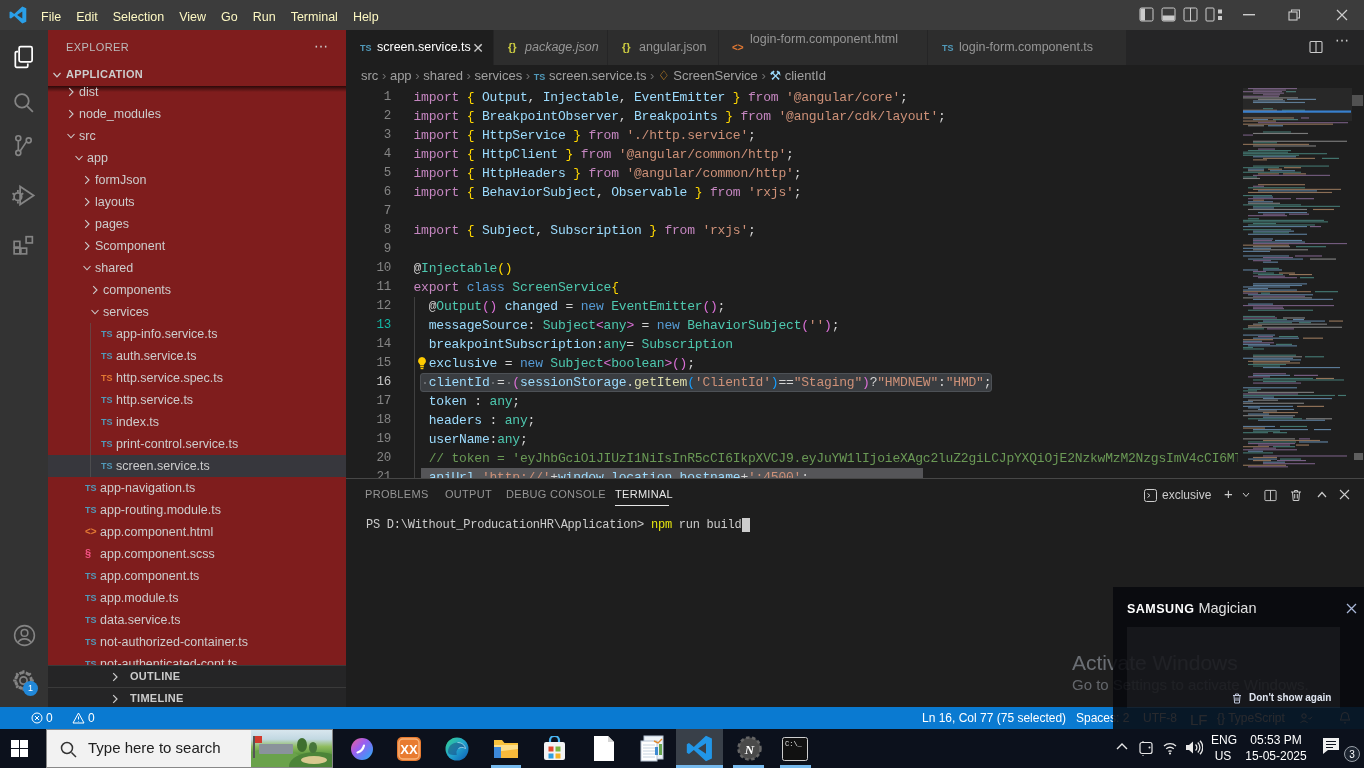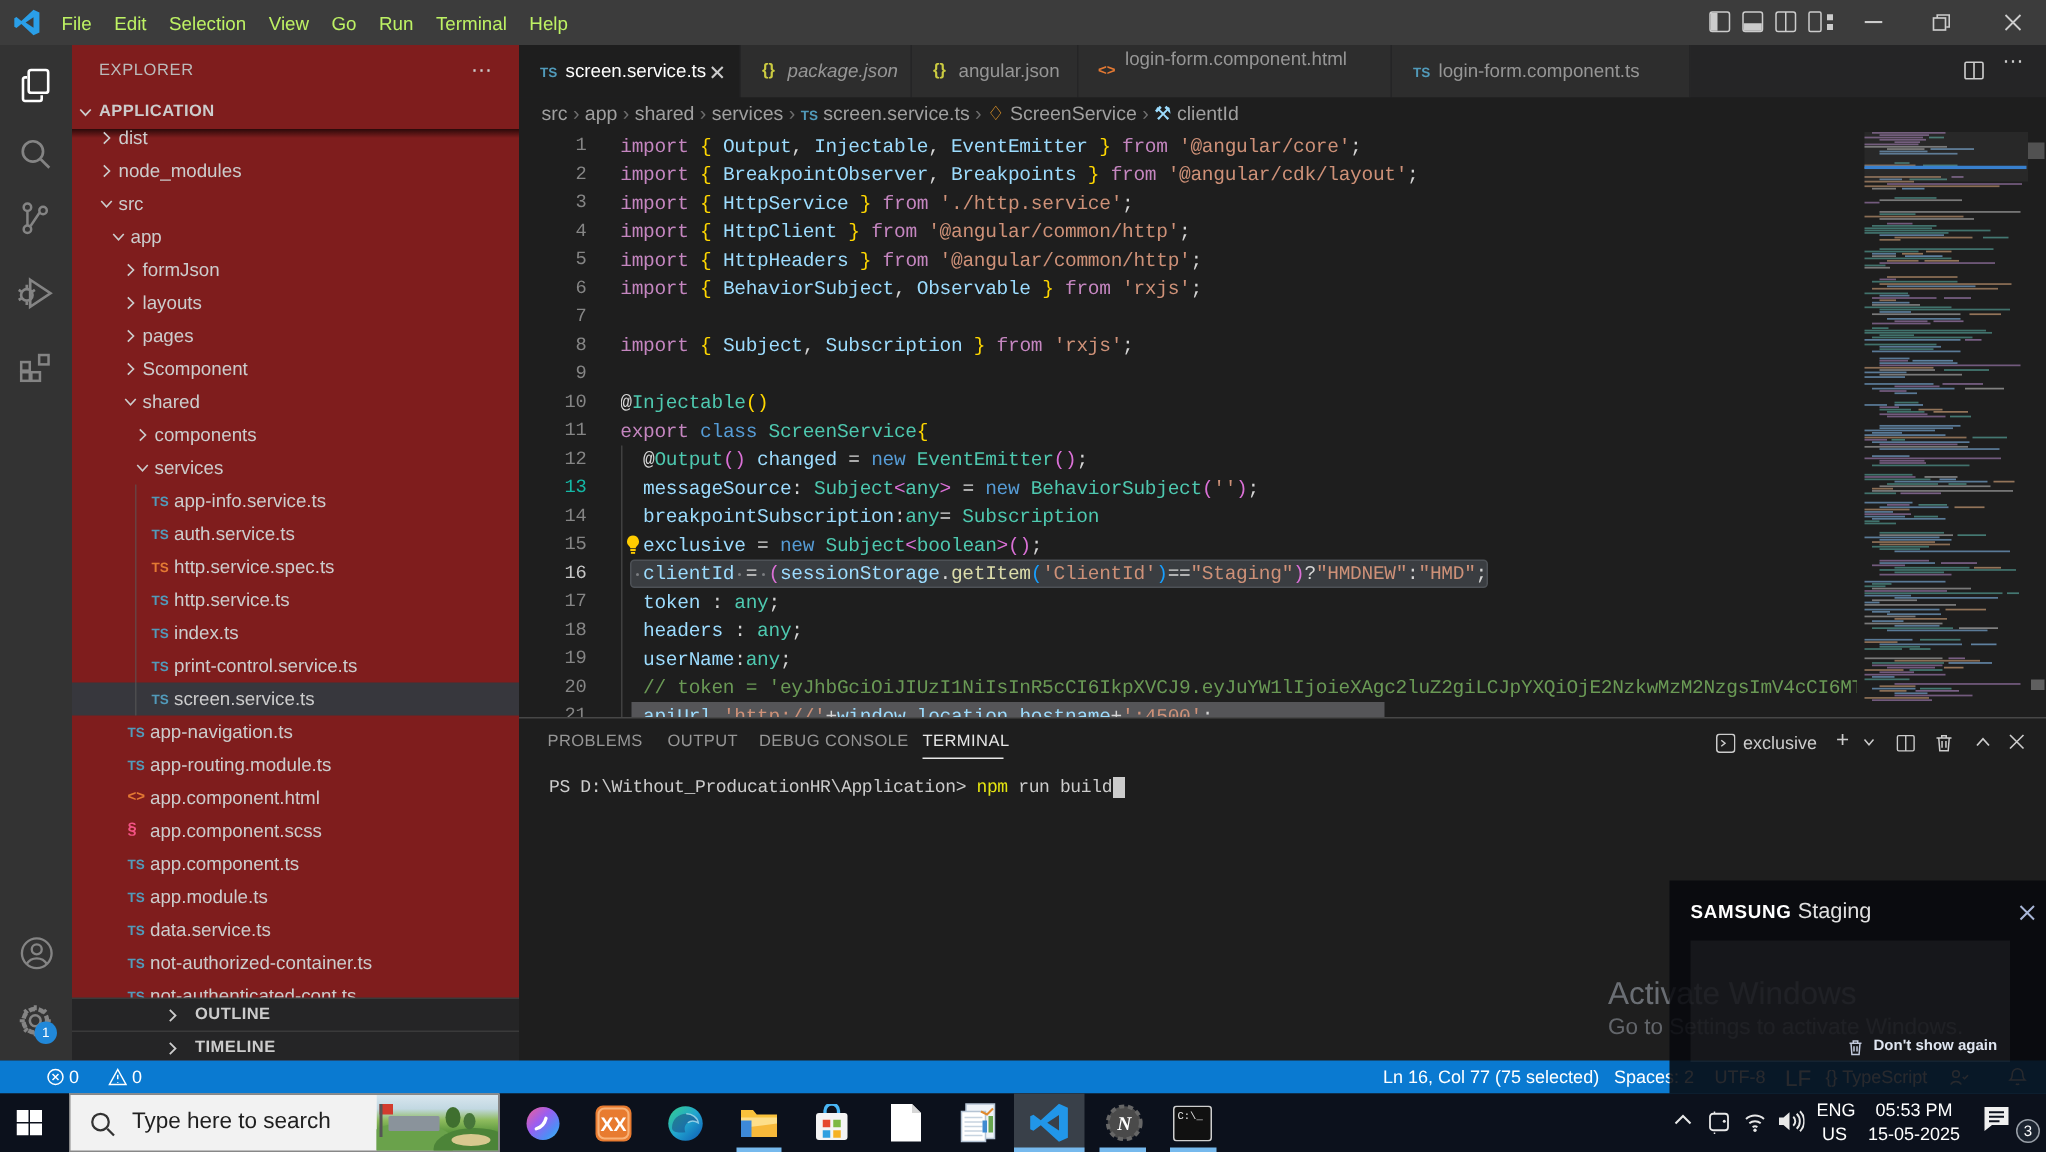--- a/index.html
+++ b/index.html
@@ -2,21 +2,21 @@
 <html><head><meta charset="utf-8"><style>
 *{margin:0;padding:0;box-sizing:border-box}
 html,body{width:1364px;height:768px;overflow:hidden;background:#1e1e1e}
 body{font-family:"Liberation Sans",sans-serif;position:relative}
 .mono{font-family:"Liberation Mono",monospace}
 #app{position:absolute;inset:0}
 .gut{position:absolute;width:52px;left:339px;text-align:right;font-family:"Liberation Mono",monospace;font-size:12.5px;letter-spacing:-0.2px;line-height:19px;height:19px}
 .cl{position:absolute;left:413.5px;line-height:19px;height:19px;font-family:"Liberation Mono",monospace;font-size:13px;letter-spacing:-0.2px;white-space:pre;max-width:824px;overflow:hidden}
 .trow{position:absolute;font-size:12.5px;color:#cccccc;line-height:18px;white-space:nowrap}
 .fico{position:absolute;font-size:9px;font-weight:bold;line-height:12px;letter-spacing:0}
-.mitem{display:inline-block;color:#bef264;font-size:12.5px}
+.mitem{display:inline-block;color:#fef9c3;font-size:12.5px}
 .bc{color:#a0a0a0;font-size:13px}
 </style></head><body>
 <div id="app">
 
 <div style="position:absolute;left:0;top:0;width:1364px;height:30px;background:#3c3c3c">
  <svg style="position:absolute;left:9px;top:6px" width="18" height="18" viewBox="0 0 100 100">
   <path d="M96 13 74 3 29 44 11 30 3 34v32l8 4 18-14 45 41 22-10z" fill="#2a9fe8"></path>
   <path d="M74 31 45 50l29 19z" fill="#3c3c3c"></path>
  </svg>
  <div style="position:absolute;left:41px;top:7px">
@@ -699,21 +699,21 @@
  <svg style="position:absolute;left:1322px;top:8px" width="19" height="18" viewBox="0 0 19 18">
         <path d="M1 1h16v12H6l-5 4z" fill="#f0f0f0"></path>
         <path d="M4 4.5h10M4 7.5h10M4 10.5h7" stroke="#0c111c" stroke-width="1.2"></path>
       </svg>
  <div style="position:absolute;left:1344px;top:17px;width:16px;height:16px;border-radius:50%;background:#1c2430;border:1.5px solid #9aa0a8;color:#fff;font-size:10px;text-align:center;line-height:15px">3</div>
 </div>
 
 <div style="position:absolute;left:1072px;top:651px;font-size:21px;color:#7e838a;opacity:0.8;white-space:nowrap">Activate Windows</div>
 <div style="position:absolute;left:1072px;top:676px;font-size:15px;color:#75797f;opacity:0.8;white-space:nowrap">Go to Settings to activate Windows.</div>
 <div style="position:absolute;left:1113px;top:587px;width:251px;height:142px;background:rgba(8,9,14,0.87)">
- <div style="position:absolute;left:14px;top:13px;font-size:12.5px;font-weight:bold;color:#ffffff;letter-spacing:0.5px">SAMSUNG<span style="font-weight:normal;letter-spacing:0;color:#e0e0e0;font-size:14.5px"> Staging</span></div>
+ <div style="position:absolute;left:14px;top:13px;font-size:12.5px;font-weight:bold;color:#ffffff;letter-spacing:0.5px">SAMSUNG<span style="font-weight:normal;letter-spacing:0;color:#e0e0e0;font-size:14.5px"> Magician</span></div>
  <svg style="position:absolute;left:233px;top:16px" width="11" height="11">
         <path d="M1 1 10 10M10 1 1 10" stroke="#a9b7d8" stroke-width="1.3"></path>
       </svg>
  <div style="position:absolute;left:14px;top:40px;width:213px;height:81px;background:rgba(255,255,255,0.05)">
    <svg style="position:absolute;left:105px;top:66px" width="10" height="11" viewBox="0 0 10 11" fill="none" stroke="#c2cadd">
           <path d="M1 2.5h8M3.5 2.5v-1.5h3v1.5M2 2.5l.6 7.5h4.8L8 2.5M4 4.5v3.5M6 4.5v3.5"></path>
         </svg>
    <div style="position:absolute;left:122px;top:65px;font-size:10px;font-weight:bold;color:#dfe5f0;white-space:nowrap">Don't show again</div>
  </div>
 </div>

